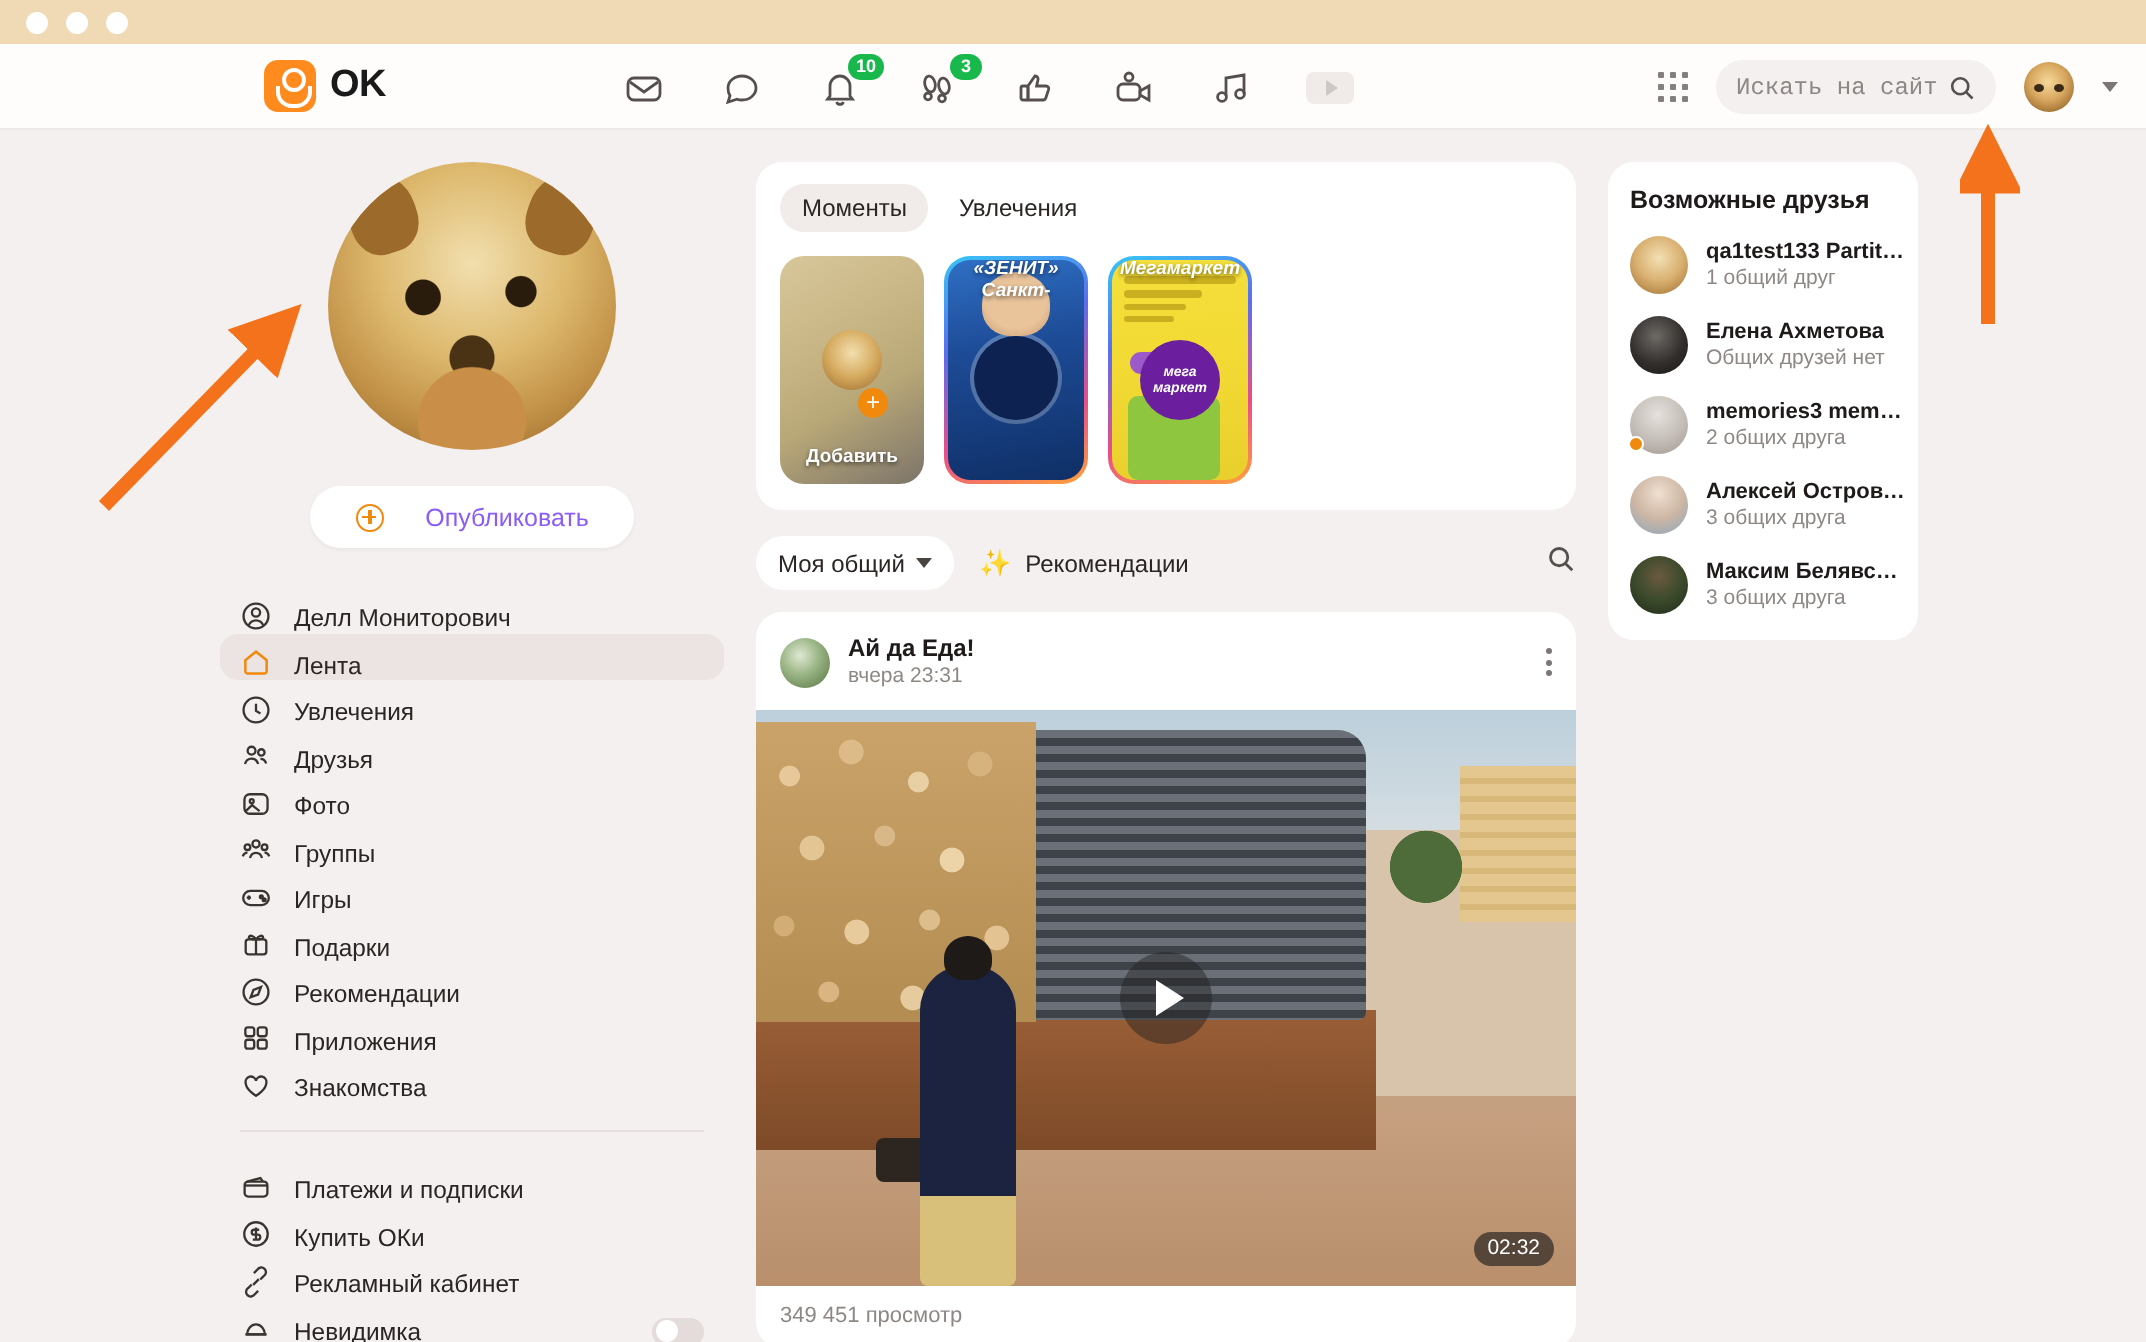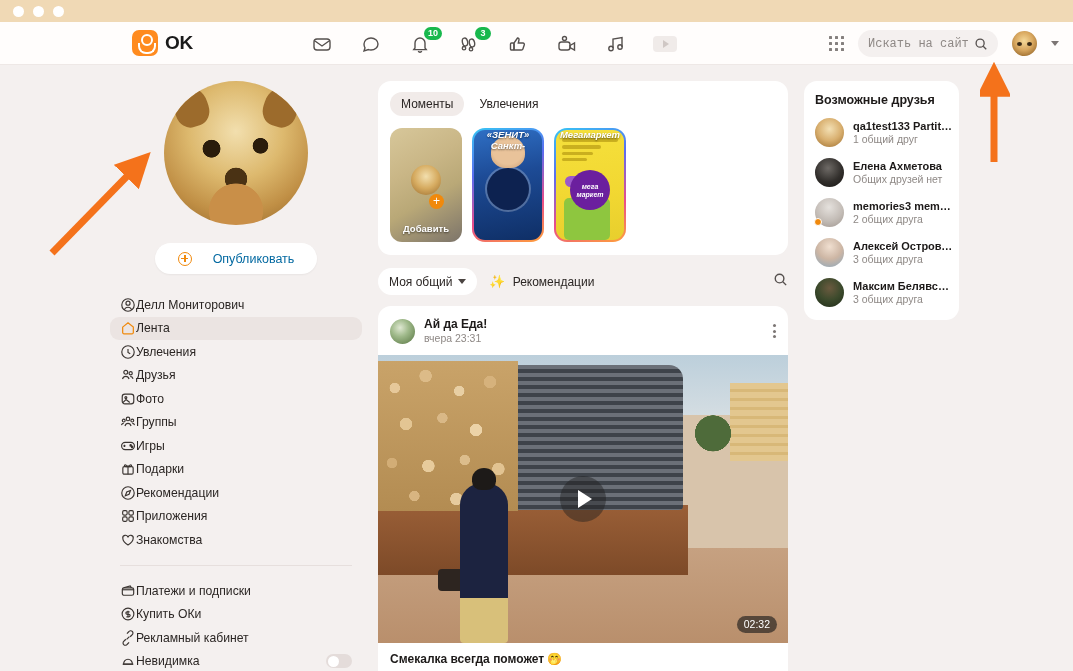--- a/index.html
+++ b/index.html
@@ -123,37 +123,37 @@
     position: absolute; width: 34px; height: 40px; background: #9c6b2c;
     border-radius: 50% 50% 40% 40%; top: 6px;
   }
   .big-avatar .ear-l { left: 10px; transform: rotate(-18deg); }
   .big-avatar .ear-r { right: 10px; transform: rotate(18deg); }
 
   .publish-btn {
     width: 162px; height: 31px; margin: 18px auto 0;
     background: #fff; border-radius: 16px;
     display: flex; align-items: center; justify-content: center; gap: 21px;
-    font-size: 12.5px; color: #0369a1; cursor: pointer;
+    font-size: 12.5px; color: #8b5cf6; cursor: pointer;
     box-shadow: 0 1px 2px rgba(0,0,0,0.05);
     text-align: center;
   }
   .plus-ico {
     width: 14px; height: 14px; border-radius: 50%;
     border: 1.4px solid #f0890c; position: relative; flex-shrink: 0;
   }
   .plus-ico::before, .plus-ico::after {
     content:""; position:absolute; background:#f0890c;
   }
   .plus-ico::before { left:2.7px; top:5.5px; width:6.4px; height:1.4px; }
   .plus-ico::after { left:5.5px; top:2.7px; width:1.4px; height:6.4px; }
 
   .menu { margin-top: 19px; }
   .menu-item {
-    display: flex; align-items: center; 
+    display: flex; align-items: flex-end; gap: 11px;
     height: 23px; padding: 0 10px 0 9px; margin-bottom: 0.5px;
     border-radius: 9px; cursor: pointer; font-size: 12.2px; color: #2b2624;
     position: relative;
   }
   .menu-item.active { background: #ebe4e2; }
   .menu-item .mi-ico { width: 17px; height: 17px; flex-shrink: 0;
                        display:flex; align-items:center; justify-content:center; }
   .menu-item.active .mi-ico svg { stroke: #f0890c; }
   .menu-sep { height: 1px; background: #e6dfdd; margin: 14px 10px 13px; }
   .toggle {
@@ -720,21 +720,20 @@
         <div class="pm-pipes"></div>
         <div class="pm-logs"></div>
         <div class="pm-person"></div>
         <div class="play-btn">
             <i></i>
           </div>
         <div class="duration">02:32</div>
       </div>
 
       <div class="post-foot">
-        <div class="post-caption">Смекалка всегда поможет 🤭</div>
         <div class="post-views">349 451 просмотр</div>
 
       </div>
     </div>
   </div>
 
   <div class="right-col">
     <div class="card sugg">
       <div class="sugg-title">Возможные друзья</div>
 

